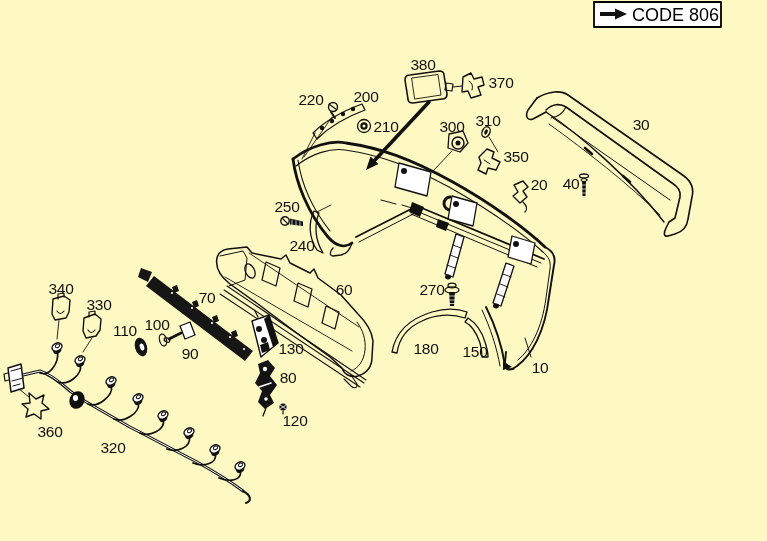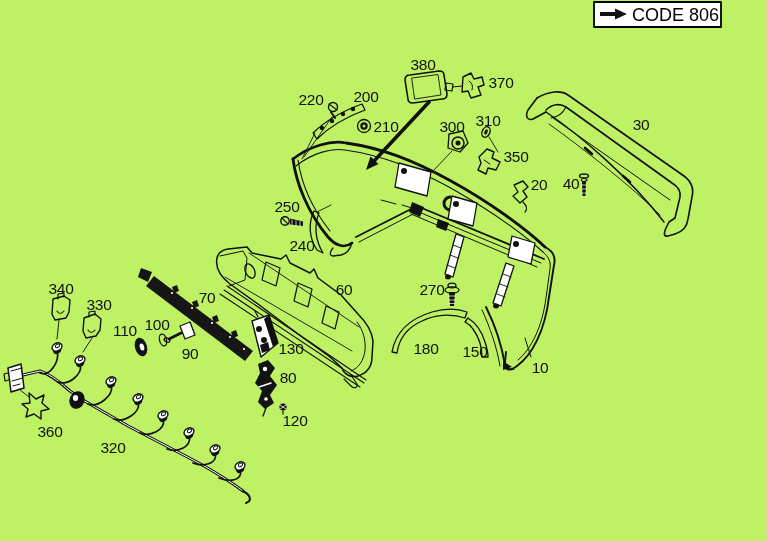--- a/index.html
+++ b/index.html
@@ -1,16 +1,16 @@
 <!DOCTYPE html>
 <html><head>
 <meta charset="utf-8">
 <style>
   html,body{margin:0;padding:0;background:#fff;}
-  .page{position:relative;width:767px;height:541px;background:#bef264;overflow:hidden;font-family:"Liberation Sans",sans-serif;}
+  .page{position:relative;width:767px;height:541px;background:#fef9c3;overflow:hidden;font-family:"Liberation Sans",sans-serif;}
   svg{position:absolute;left:0;top:0;}
   text.callout{font-family:"Liberation Sans",sans-serif;font-size:15.5px;fill:#111;letter-spacing:-0.3px;}
   text.code-text{font-family:"Liberation Sans",sans-serif;font-size:18px;fill:#000;}
 </style>
 </head>
 <body>
 
 <div class="page">
 <svg width="767" height="541" viewBox="0 0 767 541">
  <defs>

